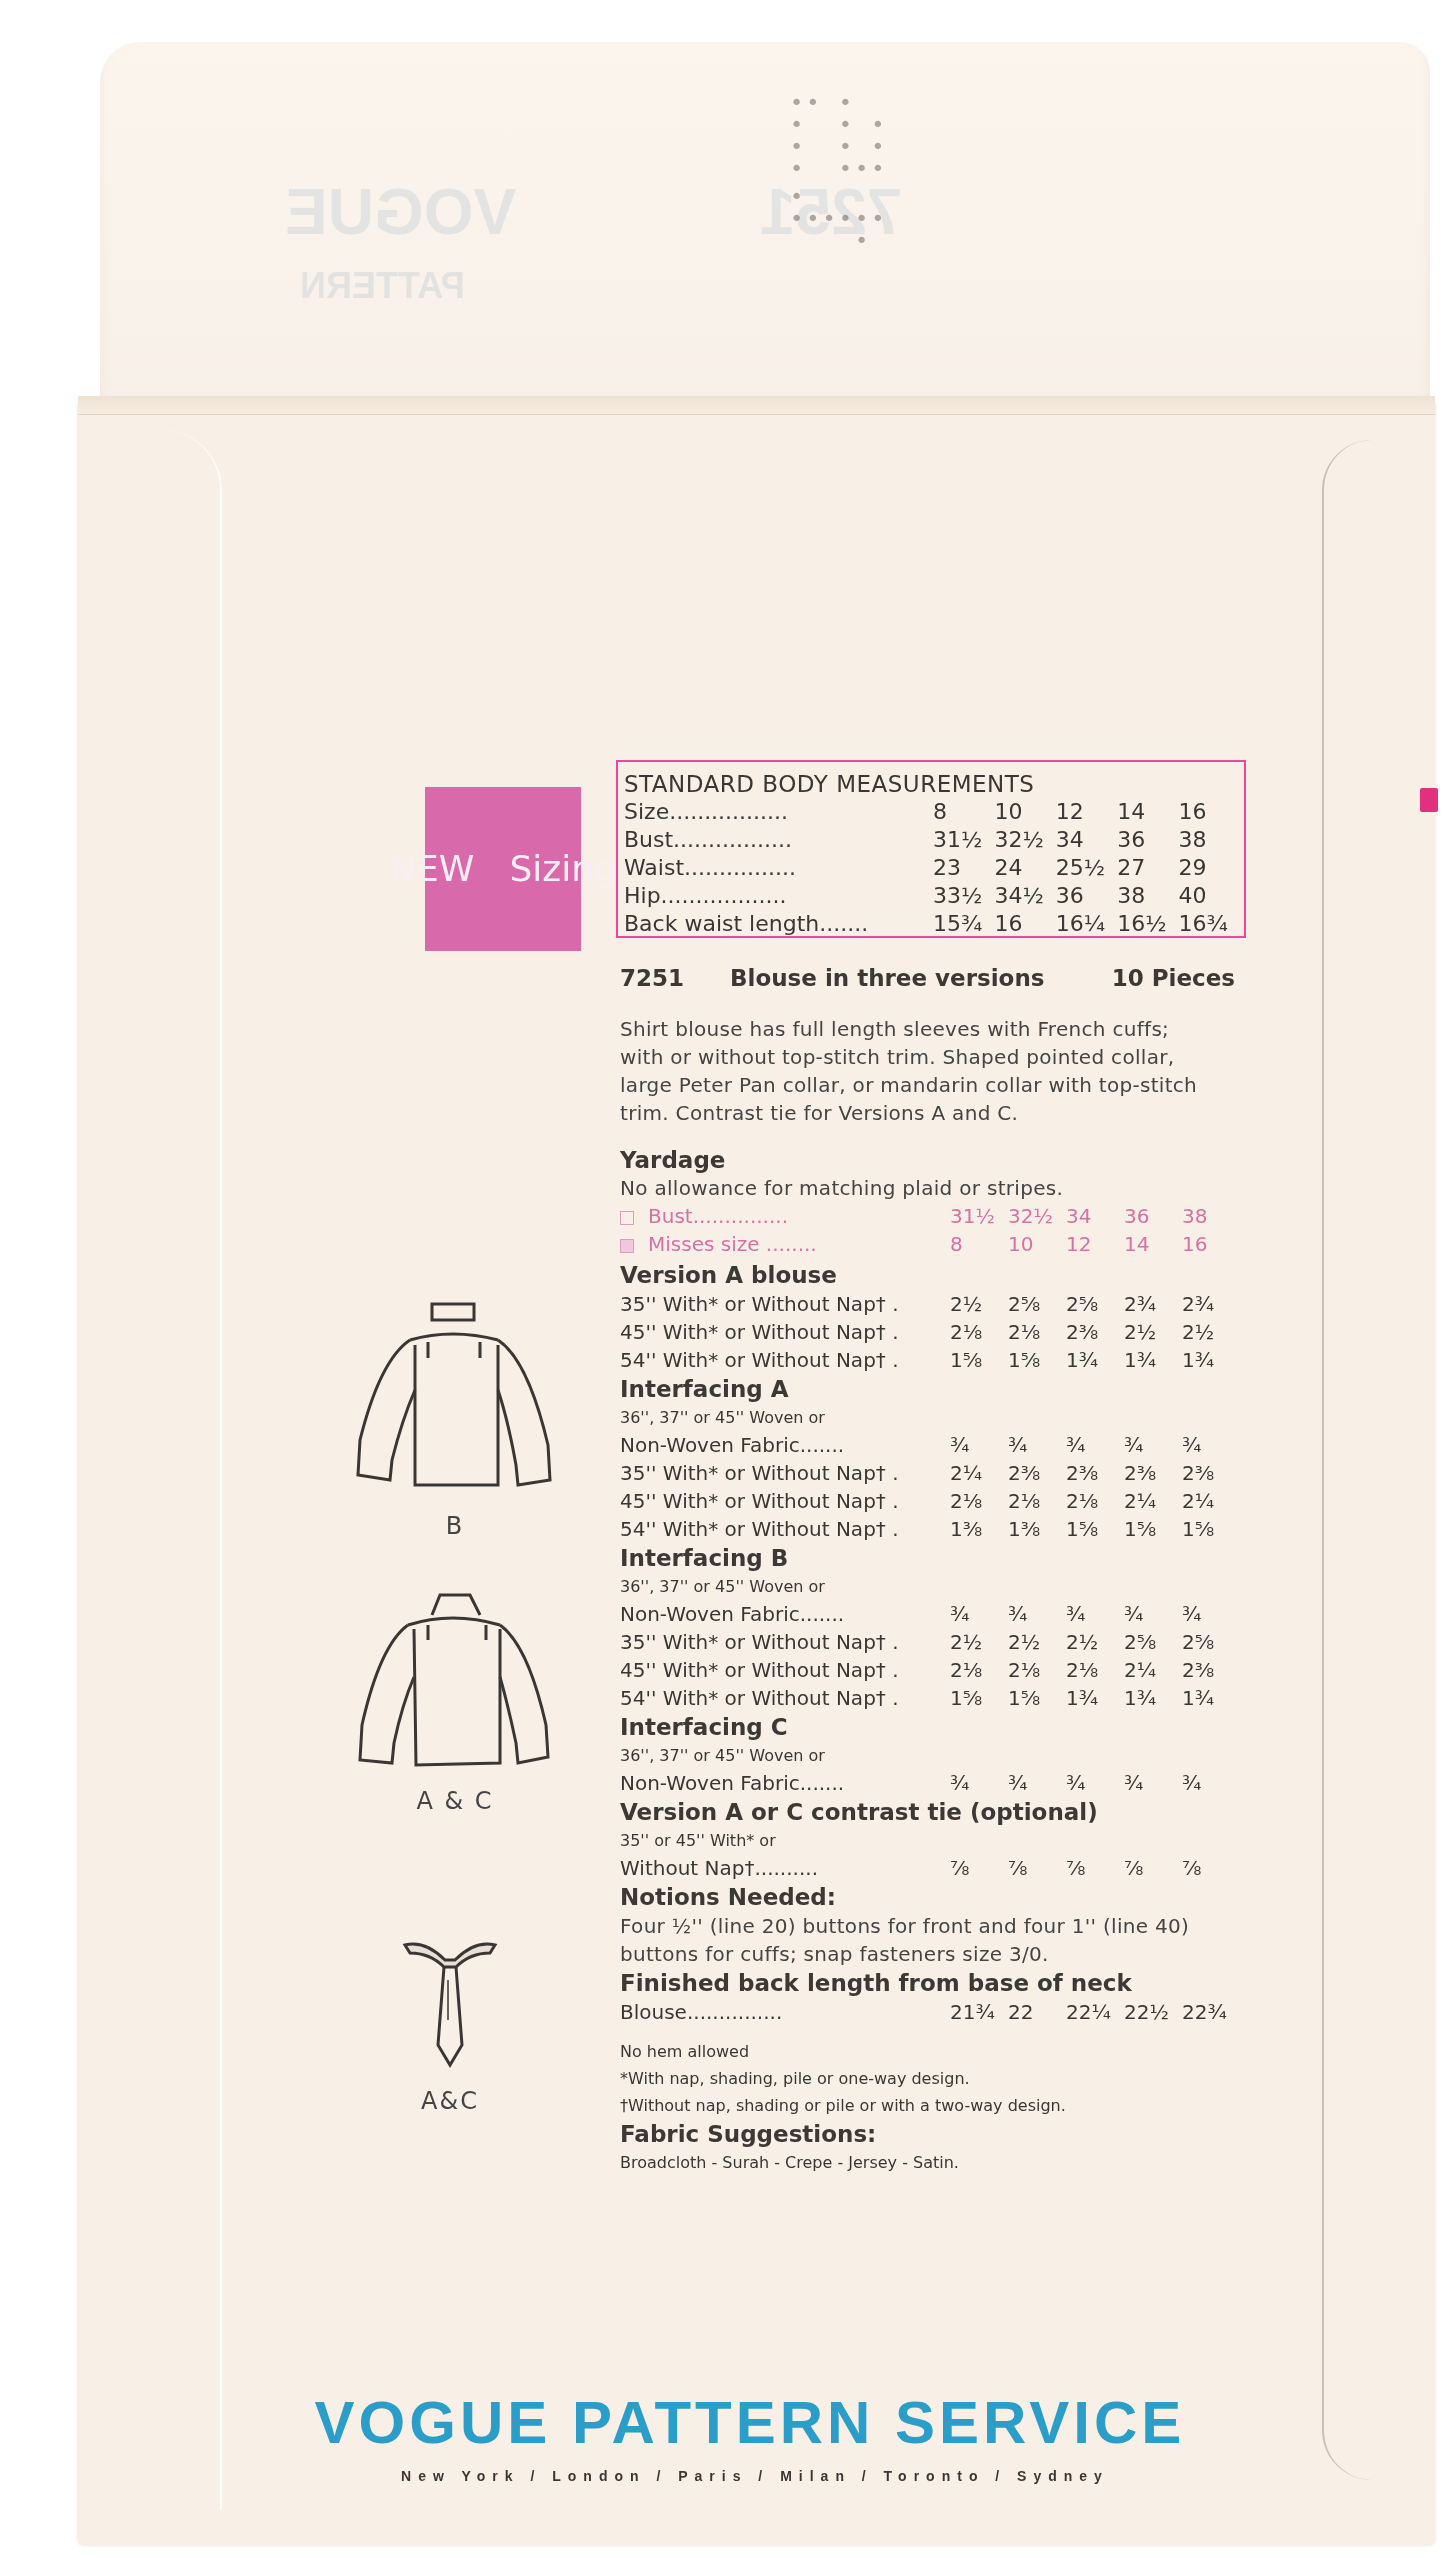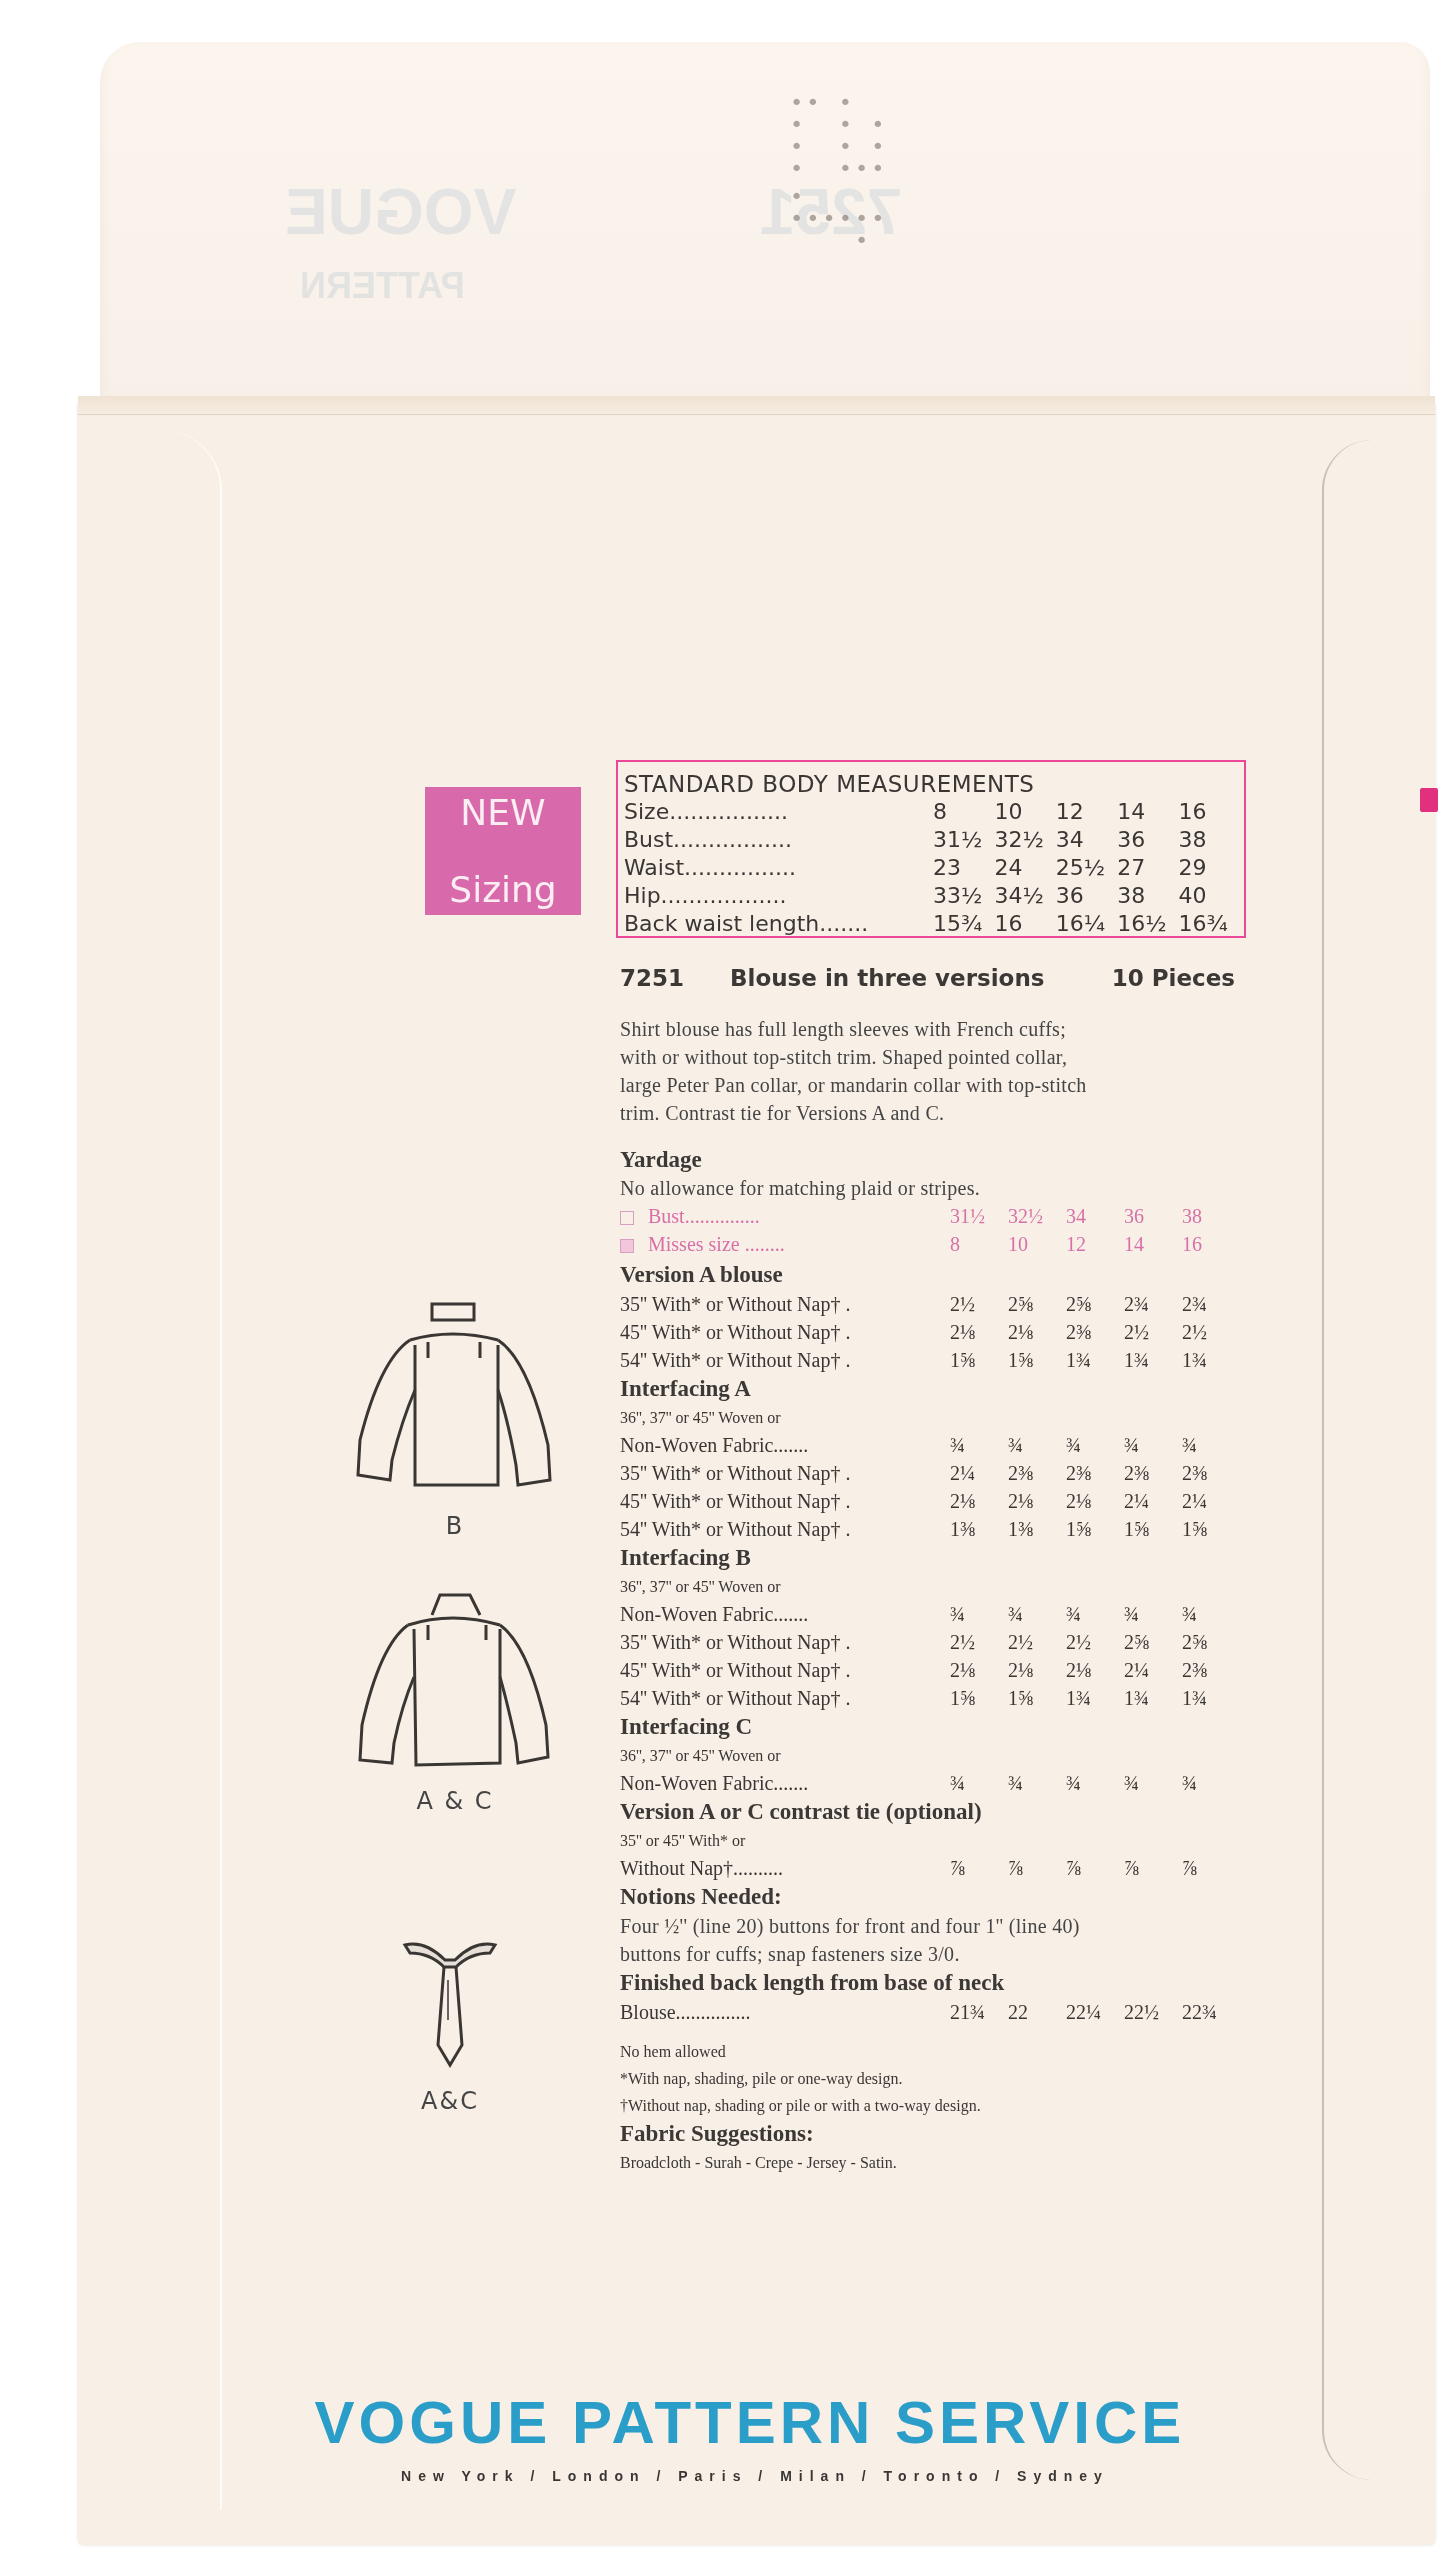--- a/index.html
+++ b/index.html
@@ -45,42 +45,42 @@
     border-left: 2px solid #c7c0b8; border-top-left-radius: 50px;
     border-bottom-left-radius: 50px;
   }
   .pink-tab {
     position: absolute; left: 1420px; top: 788px; width: 18px; height: 24px;
     background: #e0307e; border-radius: 2px;
   }
 
   
   .badge {
-    position: absolute; left: 425px; top: 787px; width: 156px; height: 128px;
+    position: absolute; left: 425px; top: 787px; width: 156px; height: 164px;
     background: #d86aac;
-    display: flex; flex-direction: column; align-items: center; justify-content: center; gap: 35px;
+    display: flex; align-items: center; justify-content: center; gap: 35px;
   }
   .badge span {
     color: #fbeef3; font-family: "DejaVu Sans", sans-serif; font-size: 36px; line-height: 42px;
   }
 
   
   .measure-box {
     position: absolute; left: 616px; top: 760px; width: 630px; height: 178px;
     border: 2px solid #ec4899; box-sizing: border-box;
     padding: 8px 6px 0 6px;
   }
   .mb-title { font-size: 23px; letter-spacing: 0.5px; line-height: 28px; }
   .row { display: flex; font-size: 22px; line-height: 28px; }
   .row .lbl { width: 312px; white-space: nowrap; overflow: hidden; }
   .row .v { width: 62px; }
   .row .v:last-child { width: 60px; }
 
   
-  .col { position: absolute; left: 620px; width: 620px; font-family: Liberation Serif, serif; }
+  .col { position: absolute; left: 620px; width: 620px; }
   .heading-line { position: absolute; left: 620px; top: 965px; width: 615px; display: flex; font-size: 23px; font-weight: bold; color: #3c3836; }
   .heading-line .num { width: 110px; }
   .heading-line .title { flex: 1; }
   .desc { font-size: 20px; line-height: 28px; color: #444; letter-spacing: 0.3px; }
   .sec { font-size: 23px; font-weight: bold; line-height: 30px; color: #3c3836; }
   .sub { font-size: 16px; line-height: 27px; }
   .yrow { display: flex; font-size: 20px; line-height: 28px; white-space: nowrap; align-items: center; }
   .yrow .lbl { width: 330px; overflow: hidden; }
   .yrow .v { width: 58px; text-align: left; }
   .pink { color: #d870a8; }

